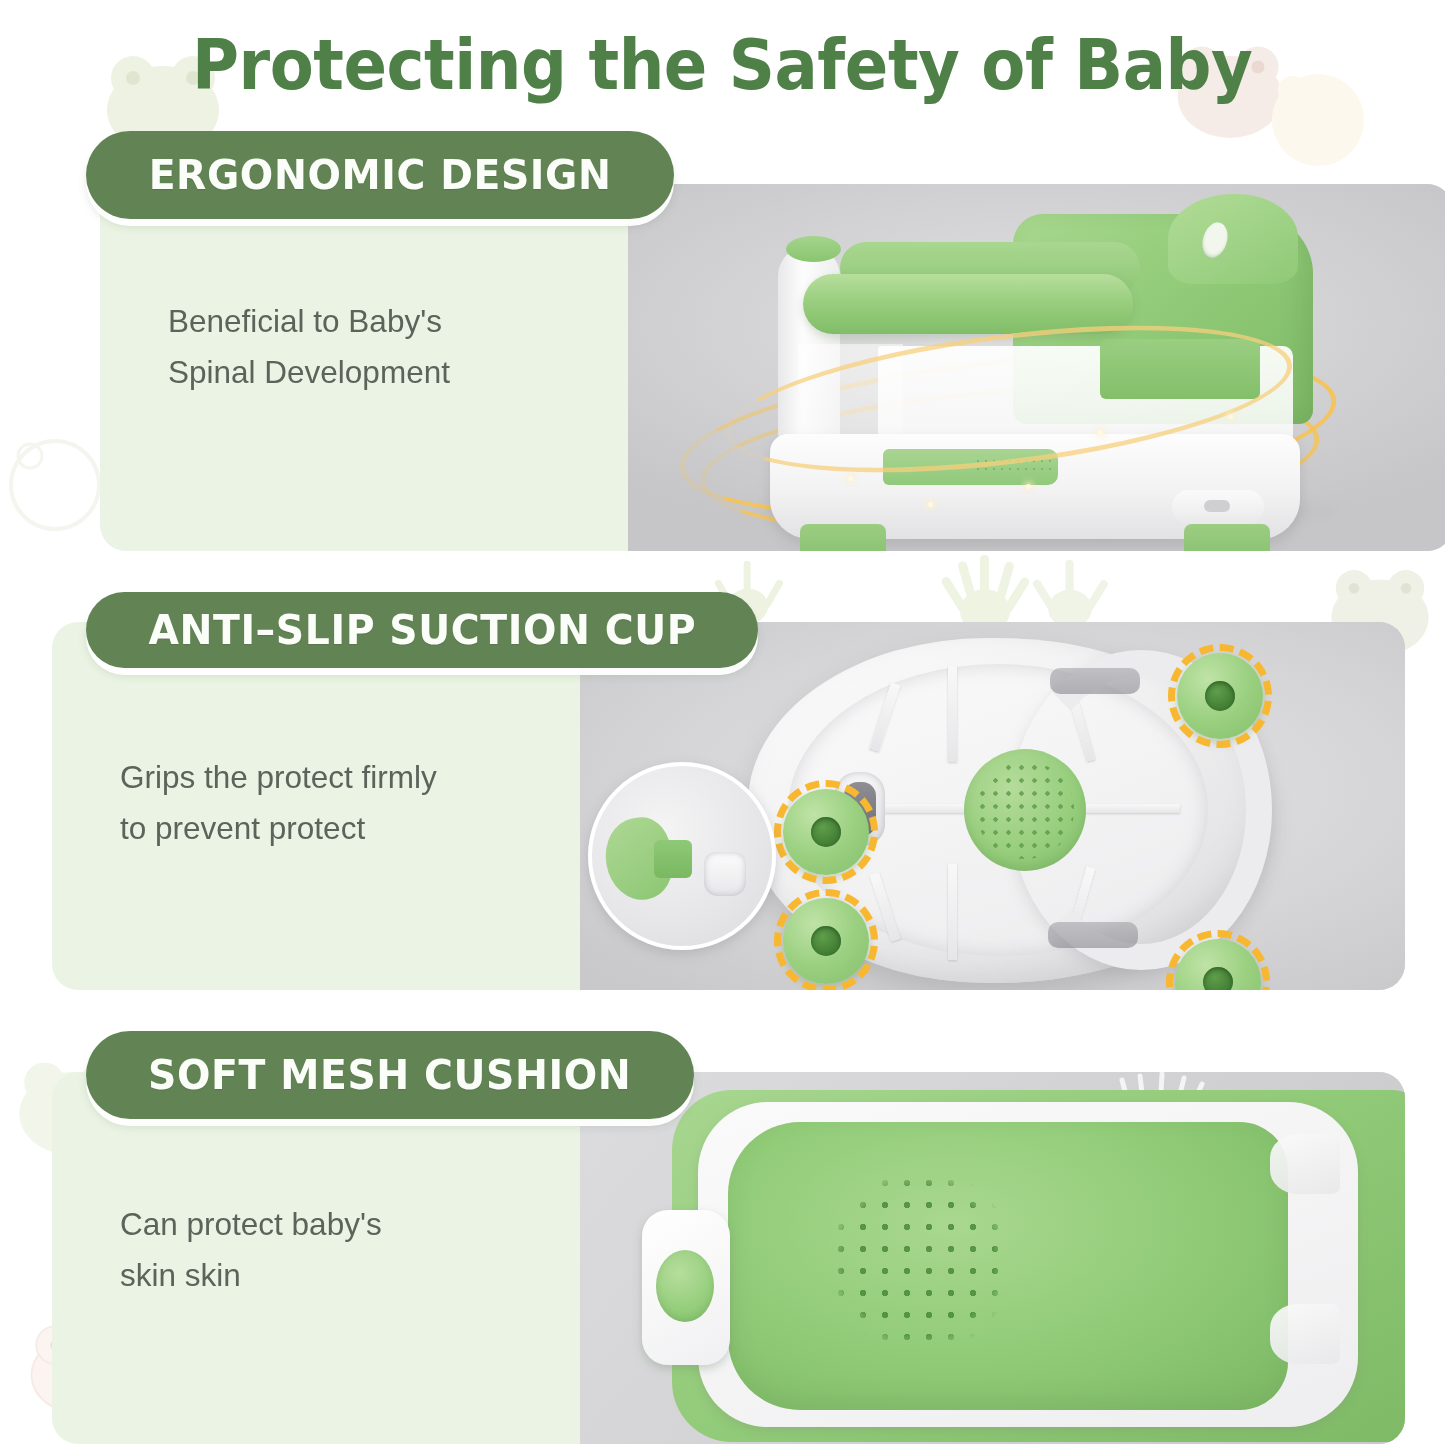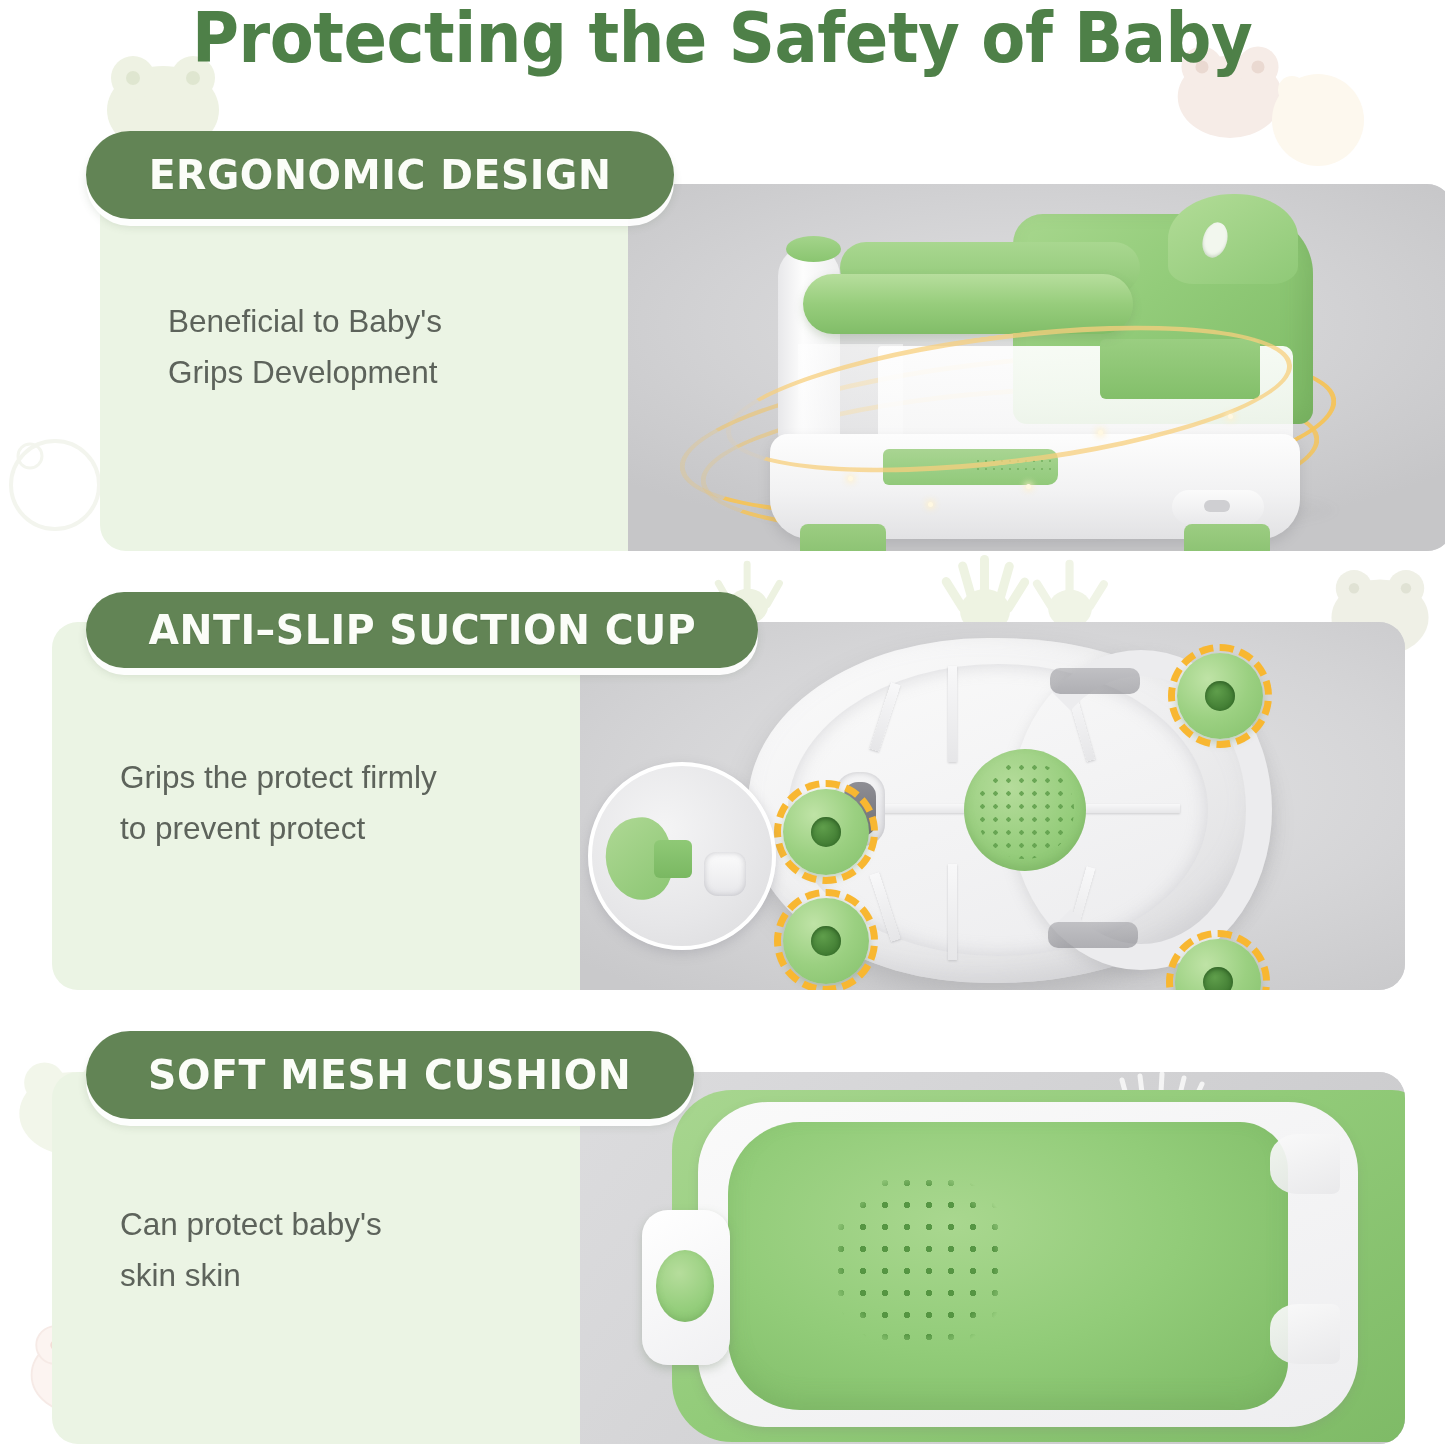--- a/index.html
+++ b/index.html
@@ -30,21 +30,21 @@
   .wm svg { display: block; }
 
   
   #title-bar {
     position: absolute;
     left: 0; top: 4px;
     width: 1445px;
     height: 96px;
     z-index: 5;
     display: flex;
-    align-items: flex-start;
+    align-items: flex-end;
     justify-content: center;
   }
   #page-title {
     font-family: "DejaVu Sans", sans-serif;
     font-weight: 700;
     font-size: 69px;
     line-height: 1;
     letter-spacing: -0.5px;
     color: #4e8048;
     white-space: nowrap;
@@ -552,21 +552,21 @@
   </div>
 
   <div id="title-bar">
     <h1 id="page-title">Protecting the Safety of Baby</h1>
   </div>
 
   <div class="section" id="section-1">
     <div class="panel-text">
       <div class="body-text" id="text-1">
         <div>Beneficial to Baby's</div>
-        <div>Grips Development</div>
+        <div>Spinal Development</div>
       </div>
     </div>
 
     <div class="panel-photo">
       <div class="ph">
         <div class="p1-bg"></div>
         <div class="p1-shadow"></div>
 
         <div class="swirl" id="sw1"></div>
         <div class="swirl" id="sw2"></div>

